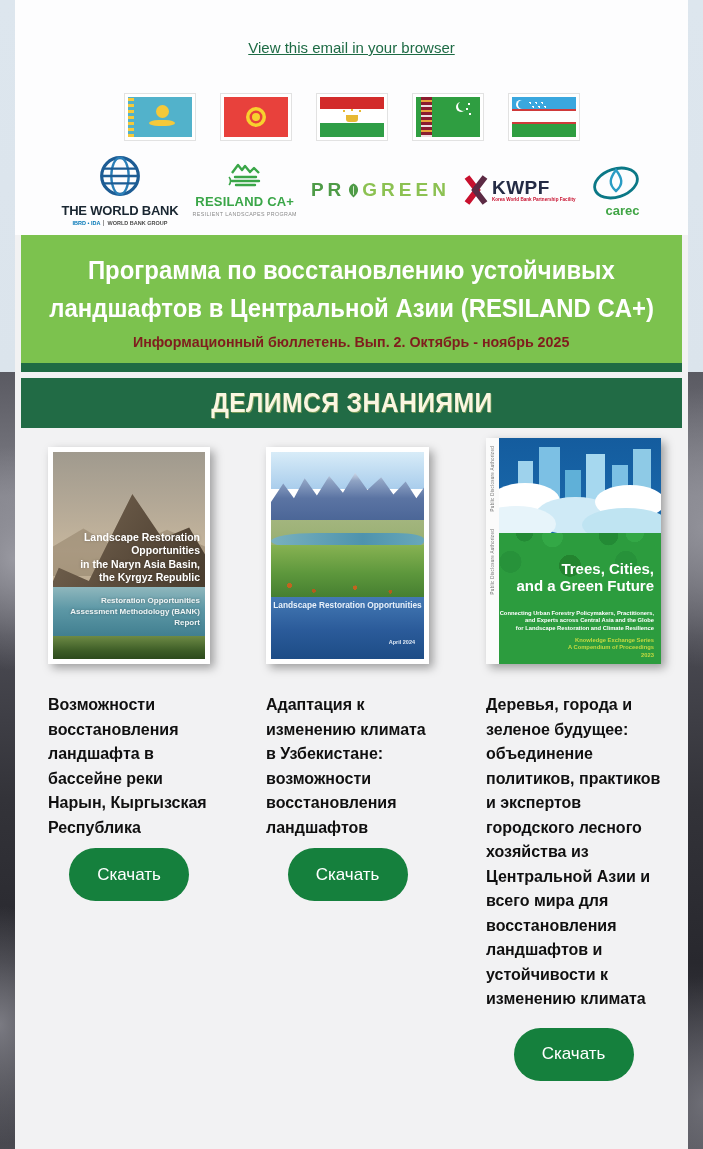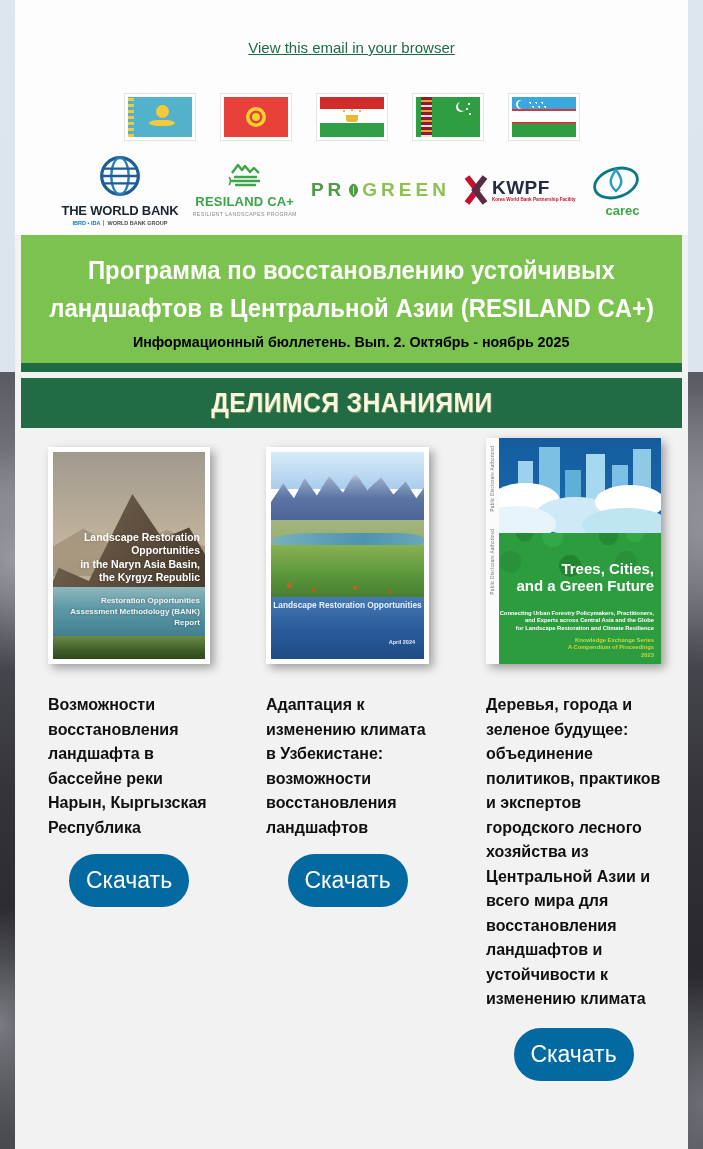--- a/index.html
+++ b/index.html
@@ -70,21 +70,21 @@
   .kwpf .kw-text .kw-title { font-size:19px; font-weight:bold; color:#242b45; letter-spacing:0.5px; line-height:18px; text-align:left; }
   .kwpf .kw-text .kw-sub { font-size:4.6px; color:#c8102e; font-weight:bold; text-align:left; }
   .carec .ca-title { font-size:13px; font-weight:bold; color:#41a546; margin-top:-8px; text-align:right; padding-right:2px; }
 
   
   .banner { margin:0 6px; height:128px; background:#7cc24e; text-align:center; overflow:hidden; }
   .cond { display:inline-block; transform:scaleX(0.92); transform-origin:center; }
   .banner-title { color:#ffffff; font-size:26px; font-weight:bold; line-height:24px; }
   .bt1 { margin-top:23px; }
   .bt2 { margin-top:14px; }
-  .banner-sub { margin-top:13px; color:#000000; font-size:15.5px; font-weight:bold; }
+  .banner-sub { margin-top:13px; color:#7f1d1d; font-size:15.5px; font-weight:bold; }
   .banner-strip { margin:0 6px; height:9px; background:#1f6b44; }
   .gap6 { height:6px; }
 
   
   .heading-block { margin:0 6px; height:50px; background:#216b45; display:flex; align-items:center; justify-content:center; }
   .heading-text { color:#faf6e0; font-size:28px; font-weight:bold; letter-spacing:0.5px; transform:scaleX(0.88); text-shadow:1px 1px 0 rgba(226,210,110,0.45); }
 
   
   .content { padding:10px 27px 0 33px; }
   .cards { display:flex; }
@@ -162,21 +162,21 @@
       radial-gradient(circle 18px at 14% 22%, #27923a 0 60%, transparent 62%),
       radial-gradient(circle 18px at 48% 25%, #23842f 0 60%, transparent 62%),
       radial-gradient(circle 18px at 80% 22%, #27923a 0 60%, transparent 62%),
       linear-gradient(180deg,#2c9c3e 0%,#2c9c3e 100%); }
   .c3-title { position:absolute; right:7px; top:54%; z-index:5; text-align:right; color:#fff; font-weight:bold; font-size:15px; line-height:17px; }
   .c3-sub { position:absolute; right:7px; top:76%; z-index:5; text-align:right; color:#fff; font-weight:bold; font-size:5.8px; line-height:7.4px; }
   .c3-series { position:absolute; right:7px; top:88%; z-index:5; text-align:right; color:#c3d940; font-weight:bold; font-size:5.8px; line-height:7.4px; }
 
   
   .card-title { margin-top:29px; font-size:16px; font-weight:bold; line-height:24.5px; color:#101010; }
-  .dl-btn { margin:14px auto 0; width:120px; height:53px; border:none; border-radius:27px; background:#0369a1; color:#ffffff; font-size:23px; font-family:"Liberation Sans", sans-serif; display:flex; align-items:center; justify-content:center; cursor:pointer; }
+  .dl-btn { margin:8px auto 0; width:120px; height:53px; border:none; border-radius:27px; background:#15803d; color:#ffffff; font-size:17px; font-family:"Liberation Sans", sans-serif; display:flex; align-items:center; justify-content:center; cursor:pointer; }
   .card-3 .dl-btn { margin-top:16px; }
 </style>
 </head>
 <body>
 
 <div class="screen">
   <div class="bg-top"></div>
   <div class="bg-photo"></div>
 
   <div class="email">

